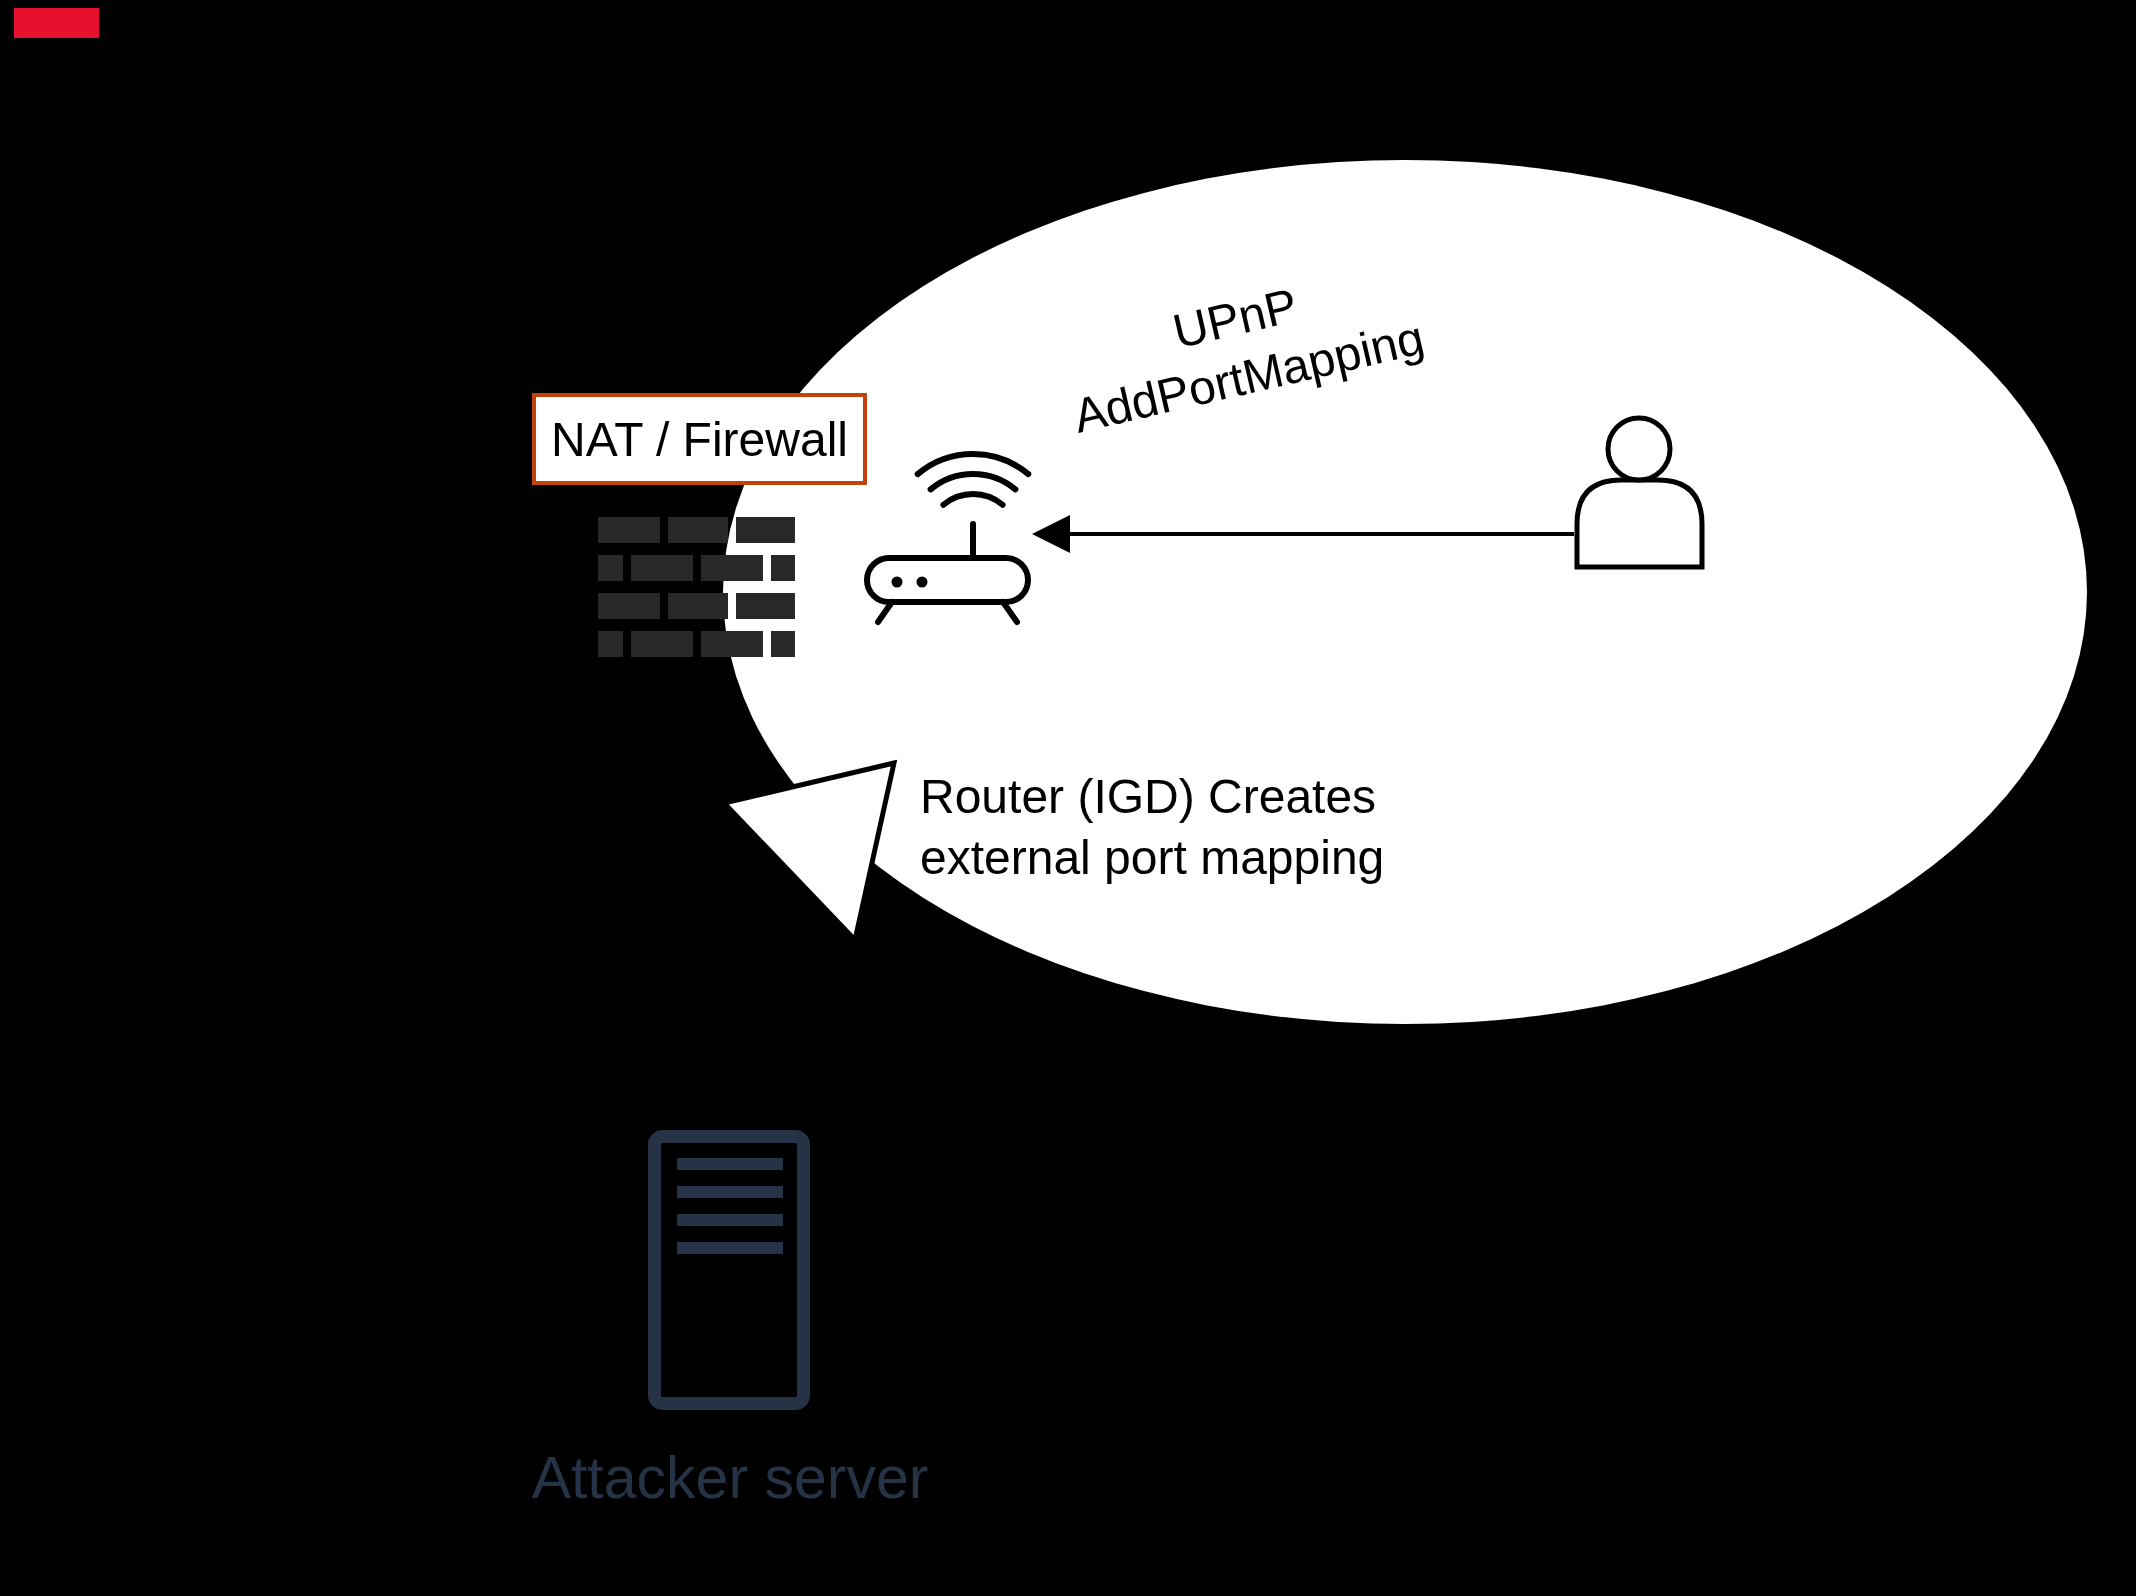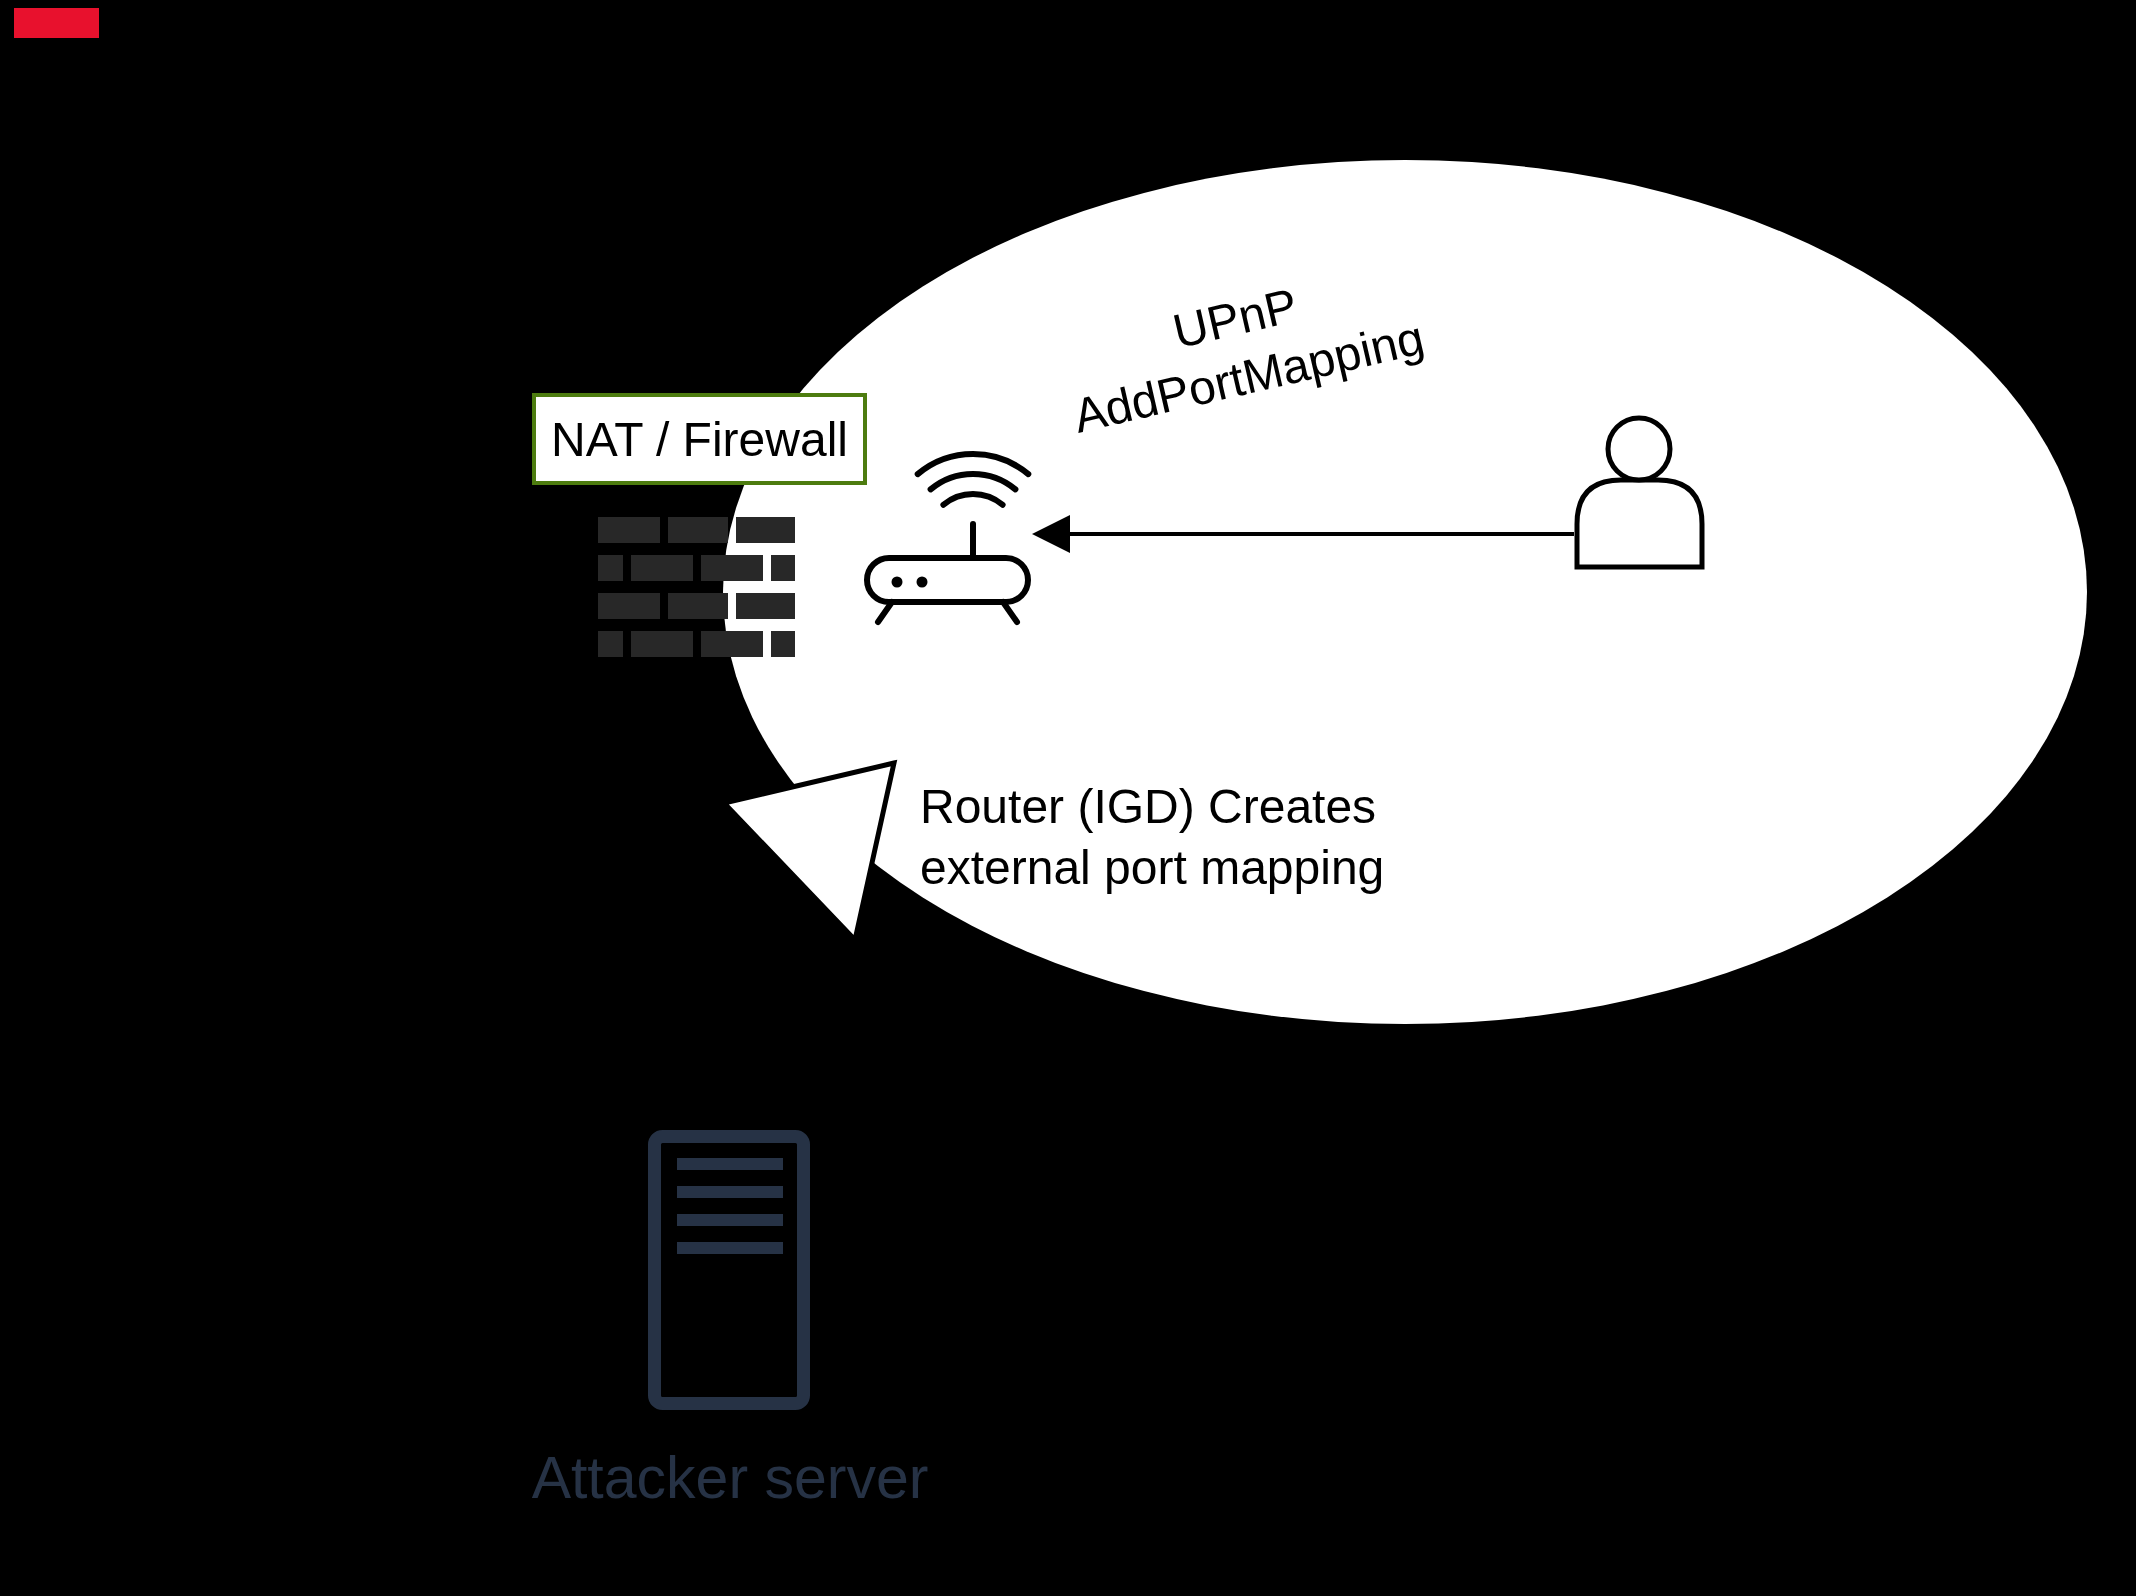--- a/index.html
+++ b/index.html
@@ -19,21 +19,21 @@
   }
   .red-marker{
     position:absolute;
     left:14px;top:8px;width:85px;height:30px;
     background:#e8112d;
   }
   .nat-box{
     position:absolute;
     left:532px;top:393px;width:335px;height:92px;
     background:#ffffff;
-    border:4px solid #4d7c0f;
+    border:4px solid #c2410c;
     box-sizing:border-box;
     display:flex;align-items:center;justify-content:center;
     font-size:48px;color:#000;
     white-space:nowrap;
   }
   .upnp-label{
     left:1042px;top:288px;width:400px;
     text-align:center;
     transform:rotate(-13deg);
     transform-origin:50% 50%;
@@ -44,21 +44,20 @@
     left:1445px;top:602px;width:400px;
     text-align:center;
     line-height:62px;
     white-space:nowrap;
   }
   .router-note{
     left:920px;top:766px;width:560px;
     text-align:left;
     line-height:61px;
     white-space:nowrap;
-    margin-top:10px;
   }
   .server-label{
     left:530px;top:1448px;width:400px;
     text-align:center;
     color:#263245;
     font-size:59px;
     white-space:nowrap;
   }
   .line{display:block;}
 </style>

